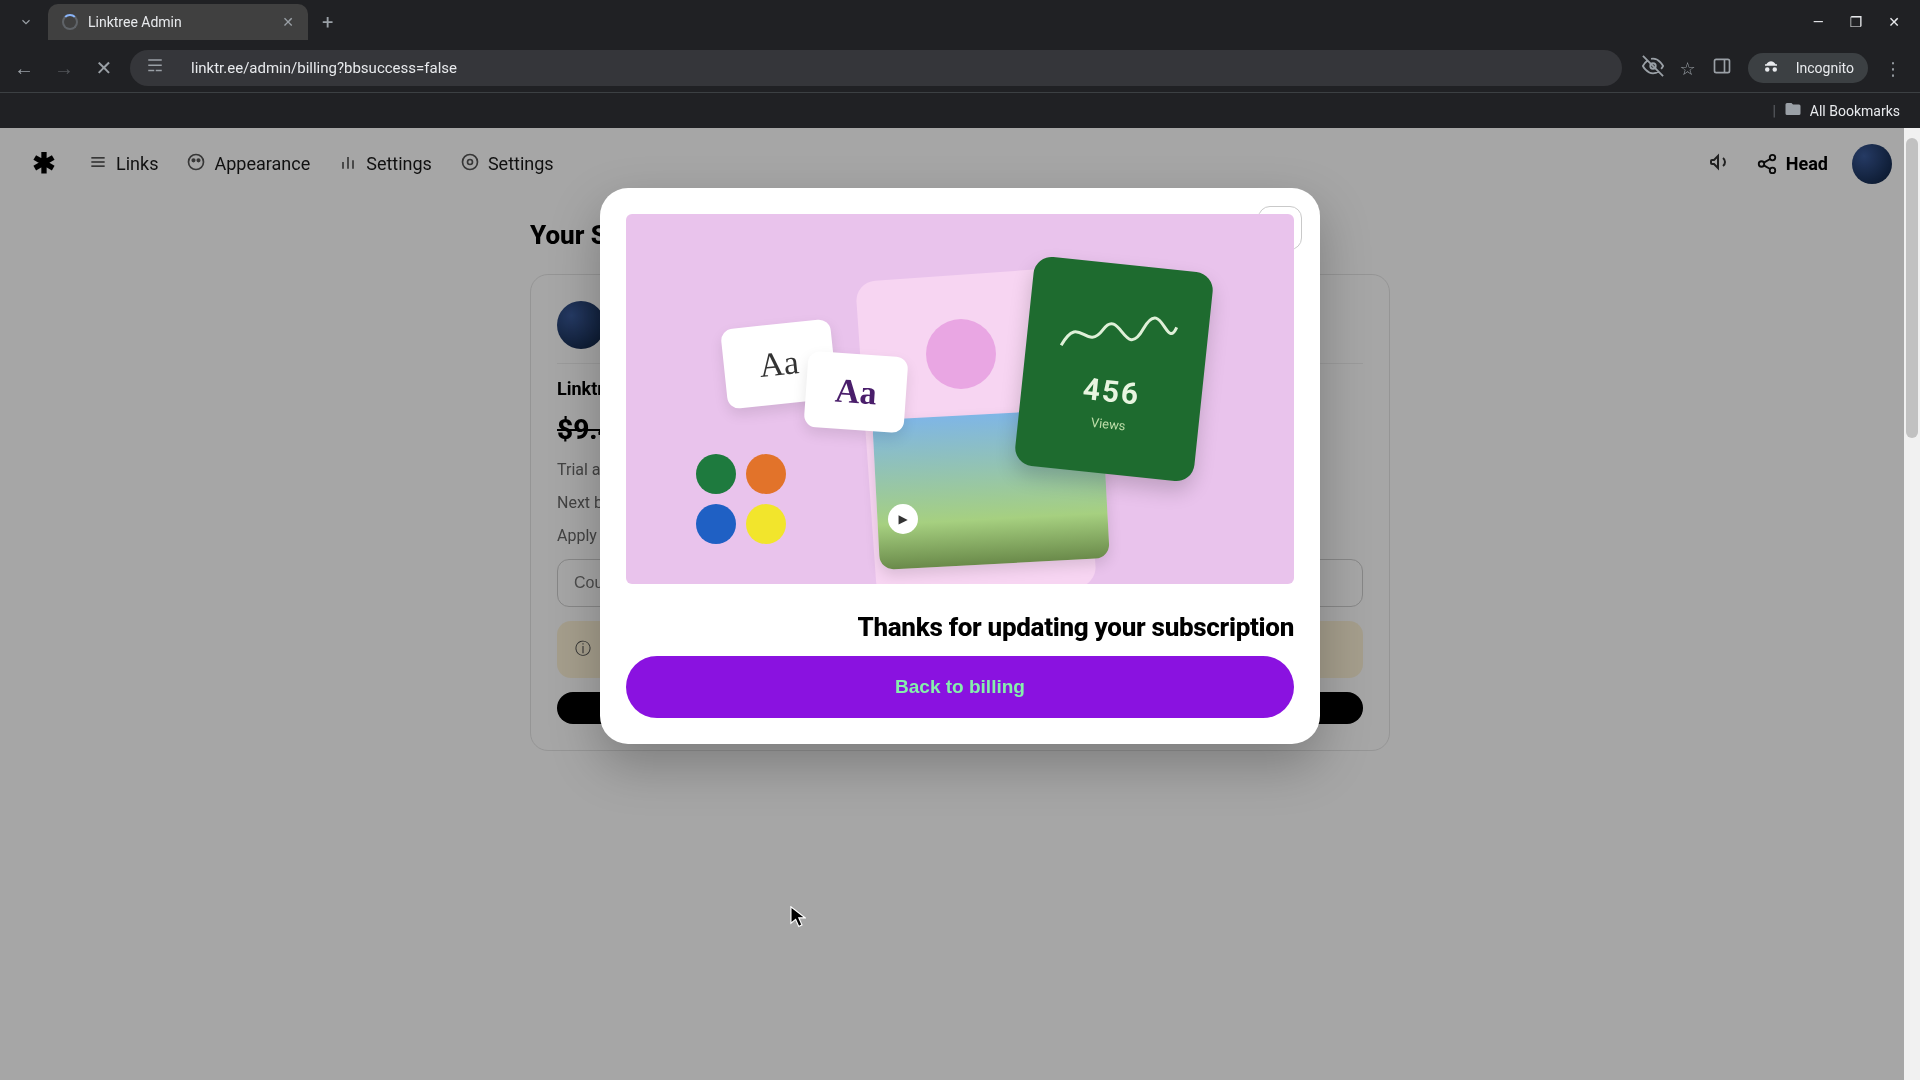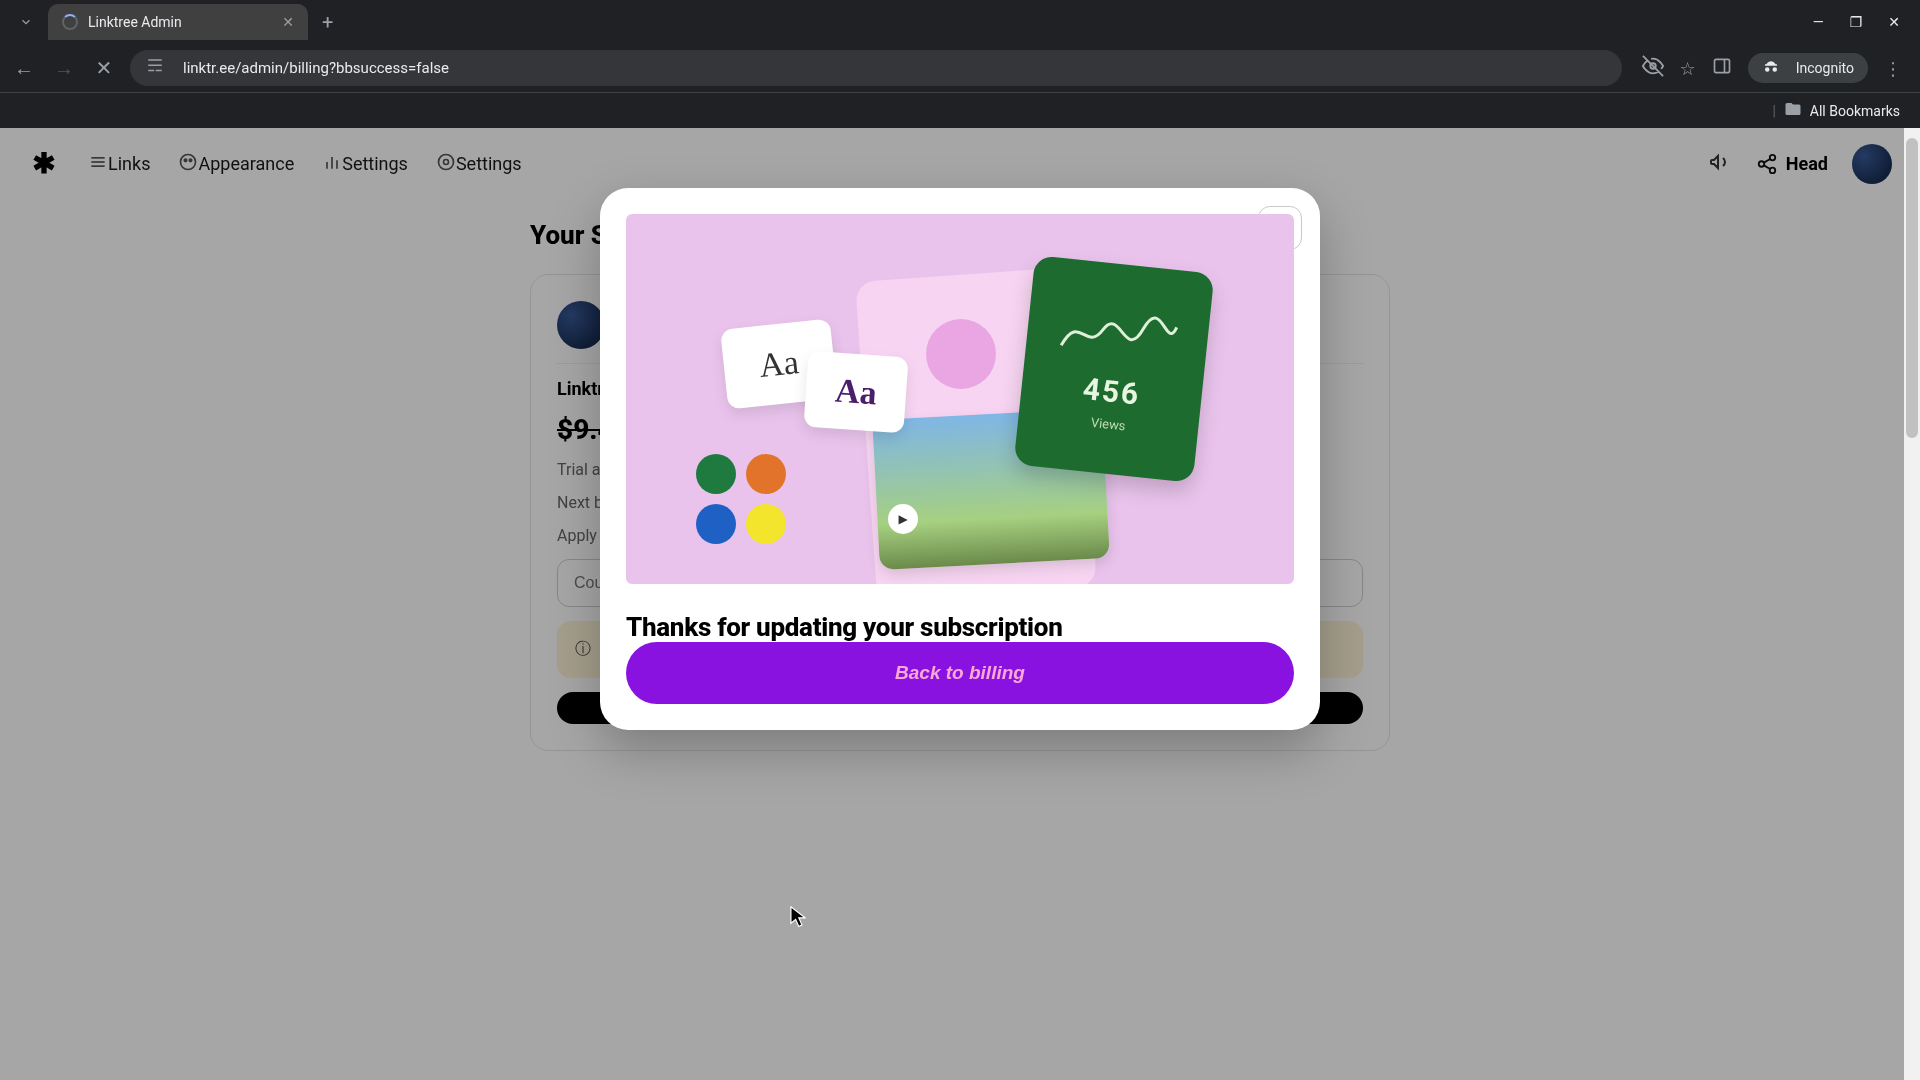--- a/index.html
+++ b/index.html
@@ -62,21 +62,21 @@
   .nav-btn { color:#9aa0a6; width:28px; text-align:center; font-size:20px;}
   .nav-btn.disabled{opacity:.4;}
   .url-bar {
     flex:1;
     background:#35363a;
     border-radius: 24px;
     height:36px;
     display:flex;
     align-items:center;
     padding:0 16px;
-    gap:19px;
+    gap:27px;
     color:#e8eaed;
     font-size:15px;
   }
   .url-bar .site-info{color:#9aa0a6;}
   .addr-right { display:flex; align-items:center; gap:16px; padding:0 8px;}
   .addr-icon{color:#9aa0a6; font-size:18px;}
   .incognito-pill{
     display:flex;align-items:center;gap:16px;
     background:#3c4043;border-radius:20px;padding:6px 14px;color:#e8eaed;font-size:14px;
   }
@@ -97,21 +97,21 @@
     height:72px;
     padding:0 28px;
     gap:28px;
     border-bottom:1px solid transparent;
   }
   .logo{
     width:32px;height:32px;
     display:flex;align-items:center;justify-content:center;
     font-size:28px;font-weight:900;
   }
-  .nav-item{display:flex;align-items:center;font-size:18px;color:#1a1a1a;}
+  .nav-item{display:flex;align-items:center;gap:8px;font-size:18px;color:#1a1a1a;}
   .nav-item .ico{color:#4a4a4a;font-size:18px;}
   .header-right{margin-left:auto;display:flex;align-items:center;gap:24px;}
   .share{display:flex;align-items:center;gap:8px;font-weight:700;font-size:18px;}
   .avatar{width:40px;height:40px;border-radius:50%;background:radial-gradient(circle at 30% 30%,#3a5a9a,#0b1e3a);}
 
   
   .page-content{
     max-width:900px;
     margin: 20px auto 0;
     padding: 0 20px;
@@ -199,25 +199,25 @@
   .hero .stats-card svg{width:120px;height:60px;}
   .hero .stats-num{font-size:30px;font-weight:700;letter-spacing:2px;color:#e8f5e0;}
   .hero .stats-label{font-size:13px;color:#bcdca8;}
   .hero .dots{position:absolute;left:70px;top:240px;display:grid;grid-template-columns:40px 40px;gap:10px;}
   .hero .dots div{width:40px;height:40px;border-radius:50%;}
   .d-green{background:#1e7a3e;}
   .d-orange{background:#e2732a;}
   .d-blue{background:#1f60c4;}
   .d-yellow{background:#f2e52c;}
 
-  .modal h2{font-size:26px;font-weight:800;letter-spacing:-0.3px;}
+  .modal h2{font-size:26px;font-weight:800;margin-bottom:14px;letter-spacing:-0.3px;text-align:right;}
   .modal p{font-size:17px;color:#4a4a4a;line-height:1.5;margin-bottom:32px;}
   .primary-btn{
-    width:100%;background:#8a12e0;color:#f9a8d4;font-weight:700;font-size:19px;
-    border:none;border-radius:34px;padding:20px;cursor:pointer;font-style:italic;
+    width:100%;background:#8a12e0;color:#86efac;font-weight:700;font-size:19px;
+    border:none;border-radius:34px;padding:20px;cursor:pointer;
   }
 
   .cursor{
     position:absolute; width:16px;height:22px;
     pointer-events:none;
   }
 
   
   .fake-scroll{position:absolute;right:0;top:128px;bottom:0;width:16px;background:#f1f1f1;}
   .fake-scroll .thumb{position:absolute;left:2px;right:2px;top:10px;height:300px;background:#c1c1c1;border-radius:6px;}

